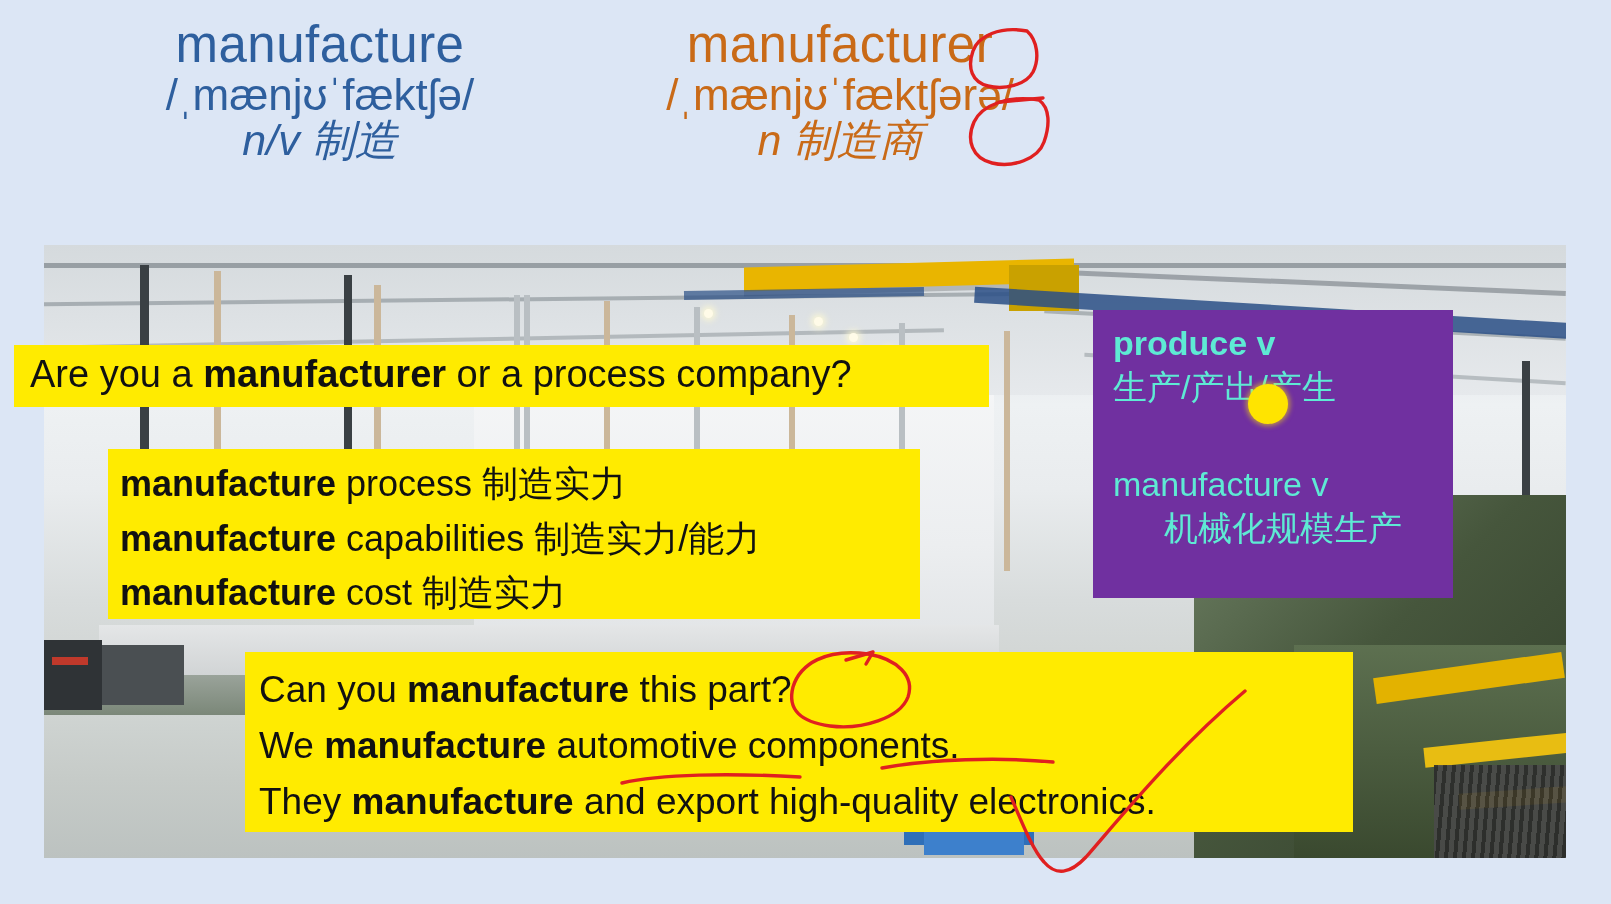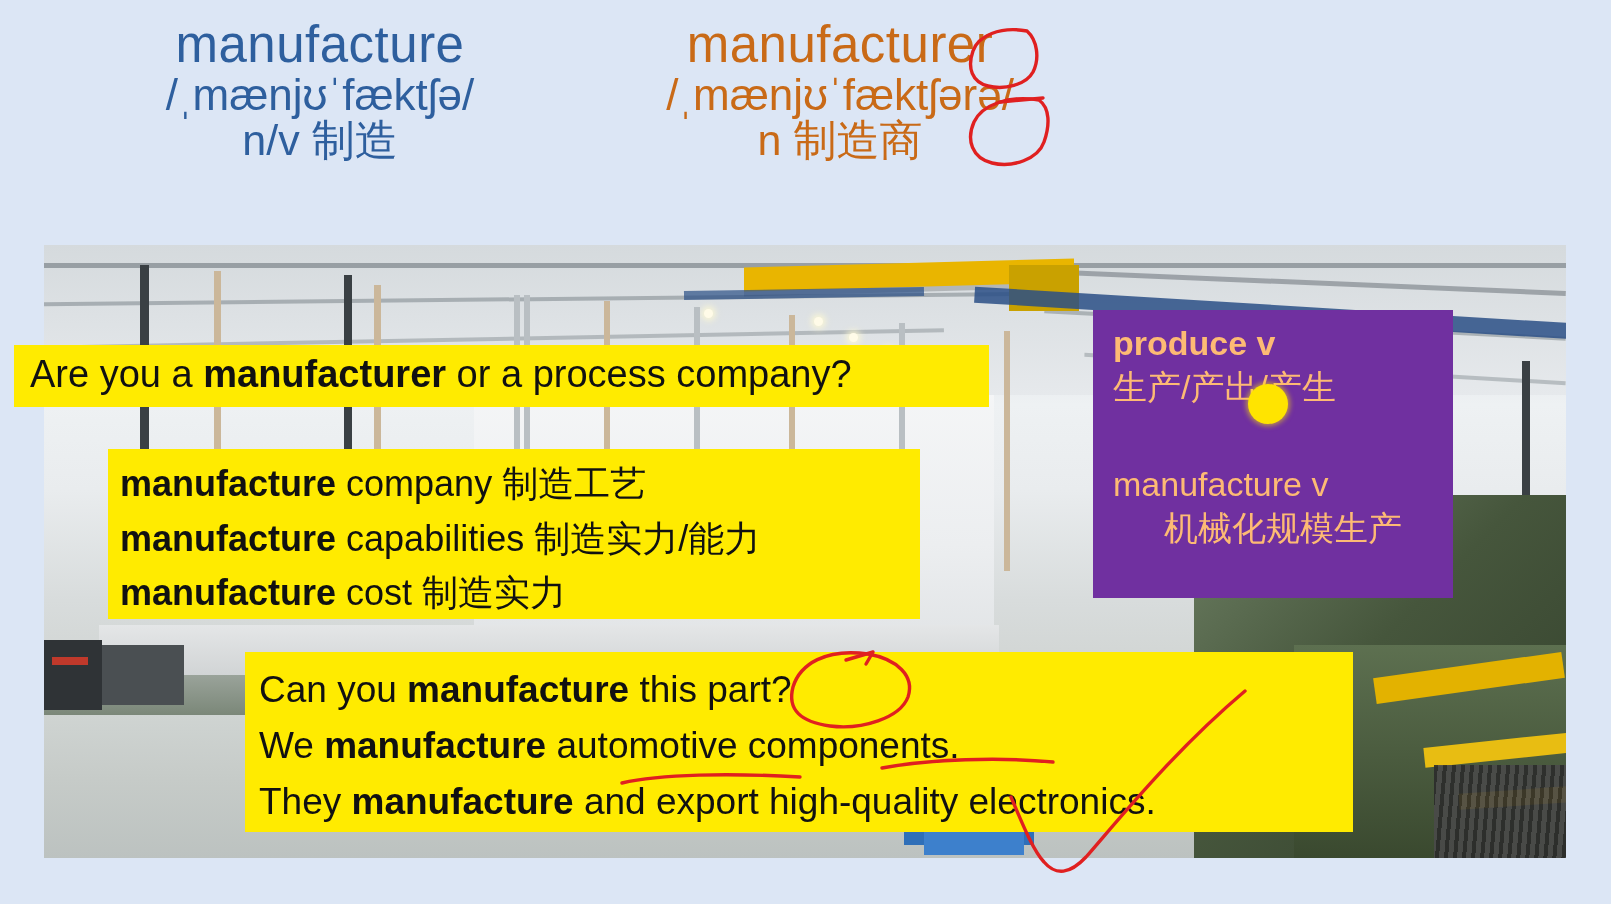--- a/index.html
+++ b/index.html
@@ -8,21 +8,21 @@
     background:#dce6f5;
     font-family:"Liberation Sans","DejaVu Sans",sans-serif;
     overflow:hidden;position:relative;
   }
   #stage{position:absolute;inset:0;width:1410px;height:904px;background:#dce6f5;padding-left:43px;}
 
   
   .vocab{position:absolute;text-align:center;line-height:1.05;}
   .vocab .word{font-size:51px;letter-spacing:.5px;}
   .vocab .ipa{font-size:44px;letter-spacing:0px;}
-  .vocab .gloss{font-size:43px;}
+  .vocab .gloss{font-size:43px;font-style:italic;}
   #vocab-left{left:60px;top:18px;width:520px;color:#2e5f9e;}
   #vocab-right{left:580px;top:18px;width:520px;color:#c96a17;}
   .vocab .ln{display:block;white-space:nowrap;}
 
   
   #photo{position:absolute;left:44px;top:245px;width:1522px;height:613px;overflow:hidden;
          background:#c9cfd6;}
   .ph{position:absolute;}
 
   
@@ -86,21 +86,21 @@
   #yb1{left:14px;top:345px;width:975px;height:62px;}
   #yb1 .t{position:absolute;left:16px;top:8px;font-size:38px;white-space:nowrap;}
   #yb2{left:108px;top:449px;width:812px;height:170px;}
   #yb2 .lines{padding:8px 0 0 12px;font-size:36px;line-height:1.52;}
   #yb3{left:245px;top:652px;width:1108px;height:180px;}
   #yb3 .lines{padding:10px 0 0 14px;font-size:37px;line-height:1.52;}
   .ybox b{font-weight:700;}
   .ybox .ln{white-space:nowrap;}
 
   
-  #pbox{position:absolute;left:1093px;top:310px;width:360px;height:288px;background:#7030a0;color:#fdba74;}
+  #pbox{position:absolute;left:1093px;top:310px;width:360px;height:288px;background:#7030a0;color:#5eead4;}
   #pbox .p-en{font-size:34px;font-weight:700;padding:14px 0 0 20px;}
   #pbox .p-cn{font-size:34px;padding:2px 0 0 20px;}
   #pbox .p-en2{font-size:34px;font-weight:400;padding:54px 0 0 20px;}
   #pbox .p-cn2{font-size:34px;padding:2px 0 0 20px;text-align:center;}
 
   
   #laser{position:absolute;left:1248px;top:384px;width:40px;height:40px;border-radius:50%;
          background:#ffe400;box-shadow:0 0 5px 2px rgba(255,228,0,.55);}
 
   
@@ -200,21 +200,21 @@
     <div class="p-cn2">机械化规模生产</div>
   </div>
   <div id="laser"></div>
 
   <div class="ybox" id="yb1">
     <div class="t"><span>Are you a </span><b>manufacturer</b><span> or a process company?</span></div>
   </div>
 
   <div class="ybox" id="yb2">
     <div class="lines">
-      <div class="ln"><b>manufacture</b><span> company 制造工艺</span></div>
+      <div class="ln"><b>manufacture</b><span> process 制造实力</span></div>
       <div class="ln"><b>manufacture</b><span> capabilities 制造实力/能力</span></div>
       <div class="ln"><b>manufacture</b><span> cost 制造实力</span></div>
     </div>
   </div>
 
   <div class="ybox" id="yb3">
     <div class="lines">
       <div class="ln"><span>Can you </span><b>manufacture</b><span> this part?</span></div>
       <div class="ln"><span>We </span><b>manufacture</b><span> automotive components.</span></div>
       <div class="ln"><span>They </span><b>manufacture</b><span> and export high-quality electronics.</span></div>

